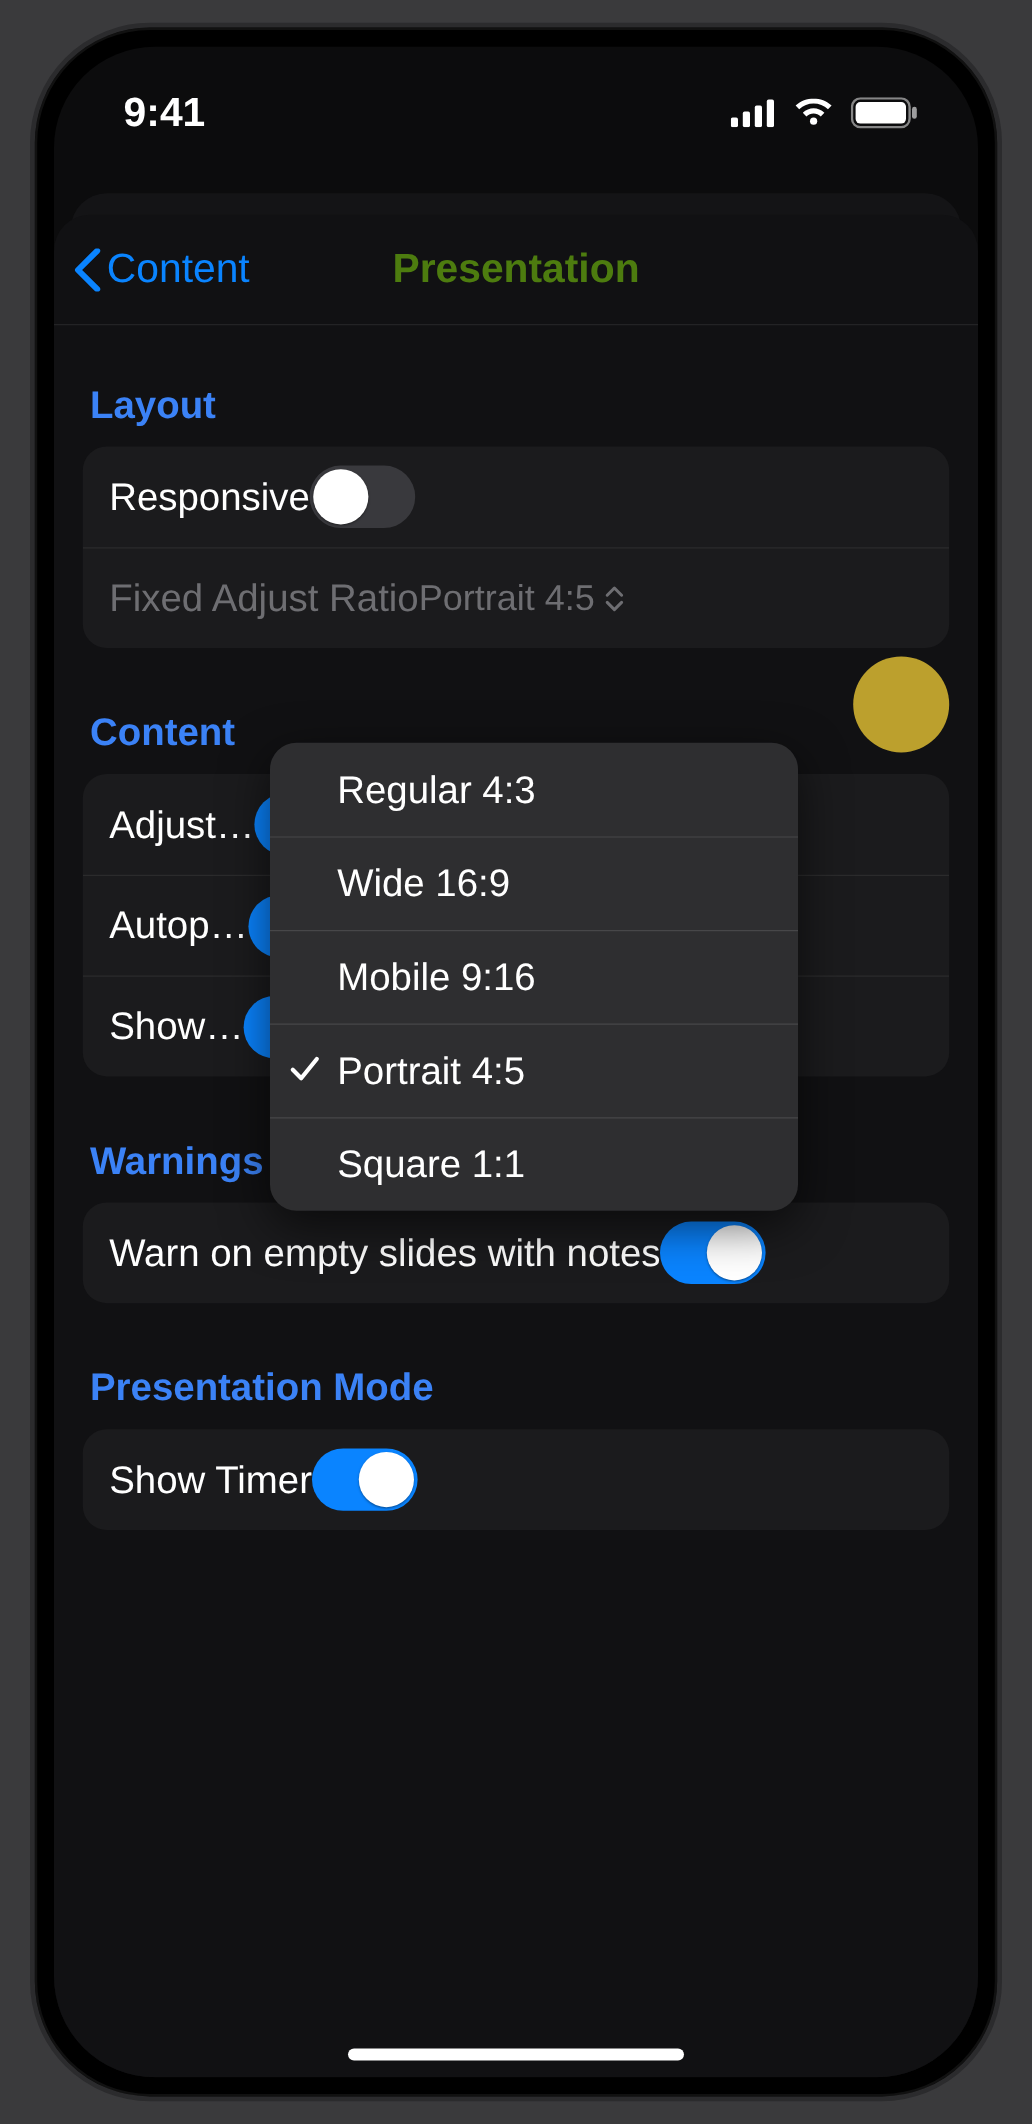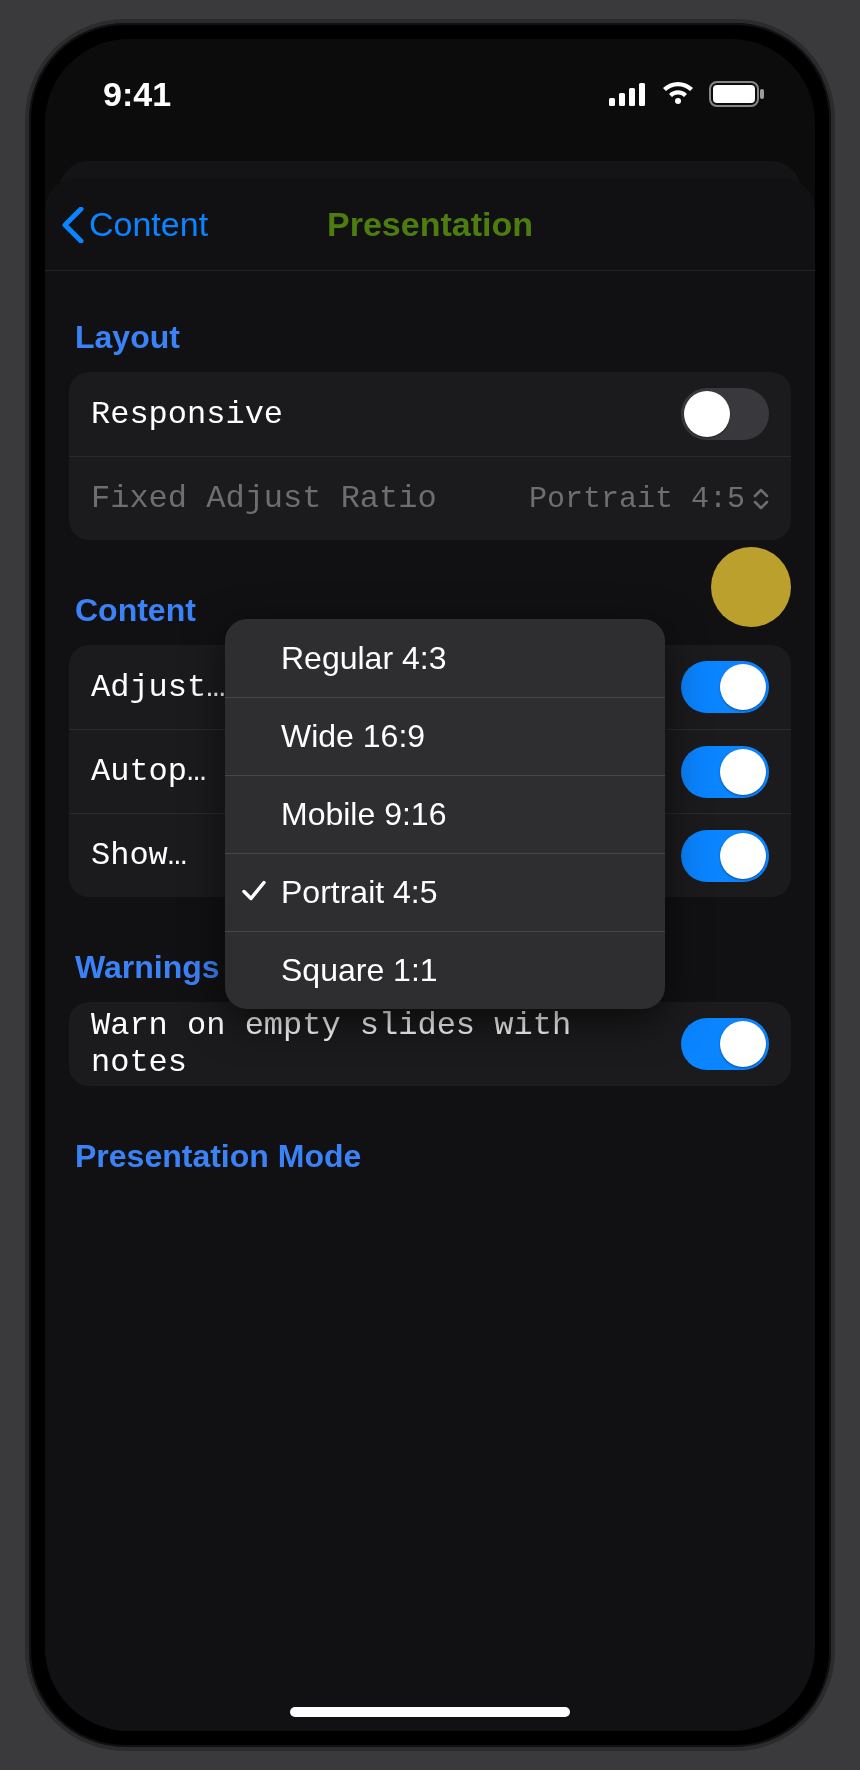--- a/index.html
+++ b/index.html
@@ -27,21 +27,21 @@
   .nav-title { color: #4d7c0f; font-size: 34px; font-weight: 600; }
   .nav-back { position: absolute; left: 16px; top: 0; bottom: 0; display: flex; align-items: center; gap: 4px; color: #0a84ff; font-size: 34px; font-weight: 400; }
   .nav-back svg { display: block; }
 
   .content { position: absolute; left: 0; right: 0; top: 92px; bottom: 0; overflow: hidden; padding: 0 24px; }
 
   .section-header { color: #3b82f6; font-size: 32px; font-weight: 700; padding: 52px 6px 16px 6px; }
   .section-header.first { padding-top: 48px; }
 
   .group { background: #1b1b1d; border-radius: 20px; overflow: hidden; }
-  .row { display: flex; align-items: center; justify-content: space-between; padding: 0 22px; height: 84px; color: #fff; font-size: 32px; font-family: Liberation Mono, monospace; }
+  .row { display: flex; align-items: center; justify-content: flex-start; padding: 0 22px; height: 84px; color: #fff; font-size: 32px; }
   .row + .row { border-top: 1px solid rgba(255,255,255,0.07); }
   .row .label { color: #fff; }
   .row.dim .label { color: #6e6e72; }
   .row .value { color: #6e6e72; font-size: 30px; display: flex; align-items: center; gap: 8px; }
 
   
   .toggle { width: 88px; height: 52px; border-radius: 26px; position: relative; flex: 0 0 auto; }
   .toggle .knob { position: absolute; width: 46px; height: 46px; border-radius: 50%; background: #fff; top: 3px; box-shadow: 0 1px 2px rgba(0,0,0,0.4); }
   .toggle.on { background: #0a84ff; }
   .toggle.on .knob { right: 3px; }
@@ -170,20 +170,28 @@
         <div class="group">
           <div class="row">
             <span class="label">Warn on empty slides with notes</span>
             <div class="toggle on">
                 <div class="knob"></div>
               </div>
           </div>
         </div>
 
         <div class="section-header">Presentation Mode</div>
+        <div class="group">
+          <div class="row">
+            <span class="label">Show Timer</span>
+            <div class="toggle on">
+                <div class="knob"></div>
+              </div>
+          </div>
+        </div>
 
         <div class="highlight-dot"></div>
 
         <div class="popover">
           <div class="menu-item">
             <span>Regular 4:3</span>
           </div>
           <div class="menu-item">
             <span>Wide 16:9</span>
           </div>

